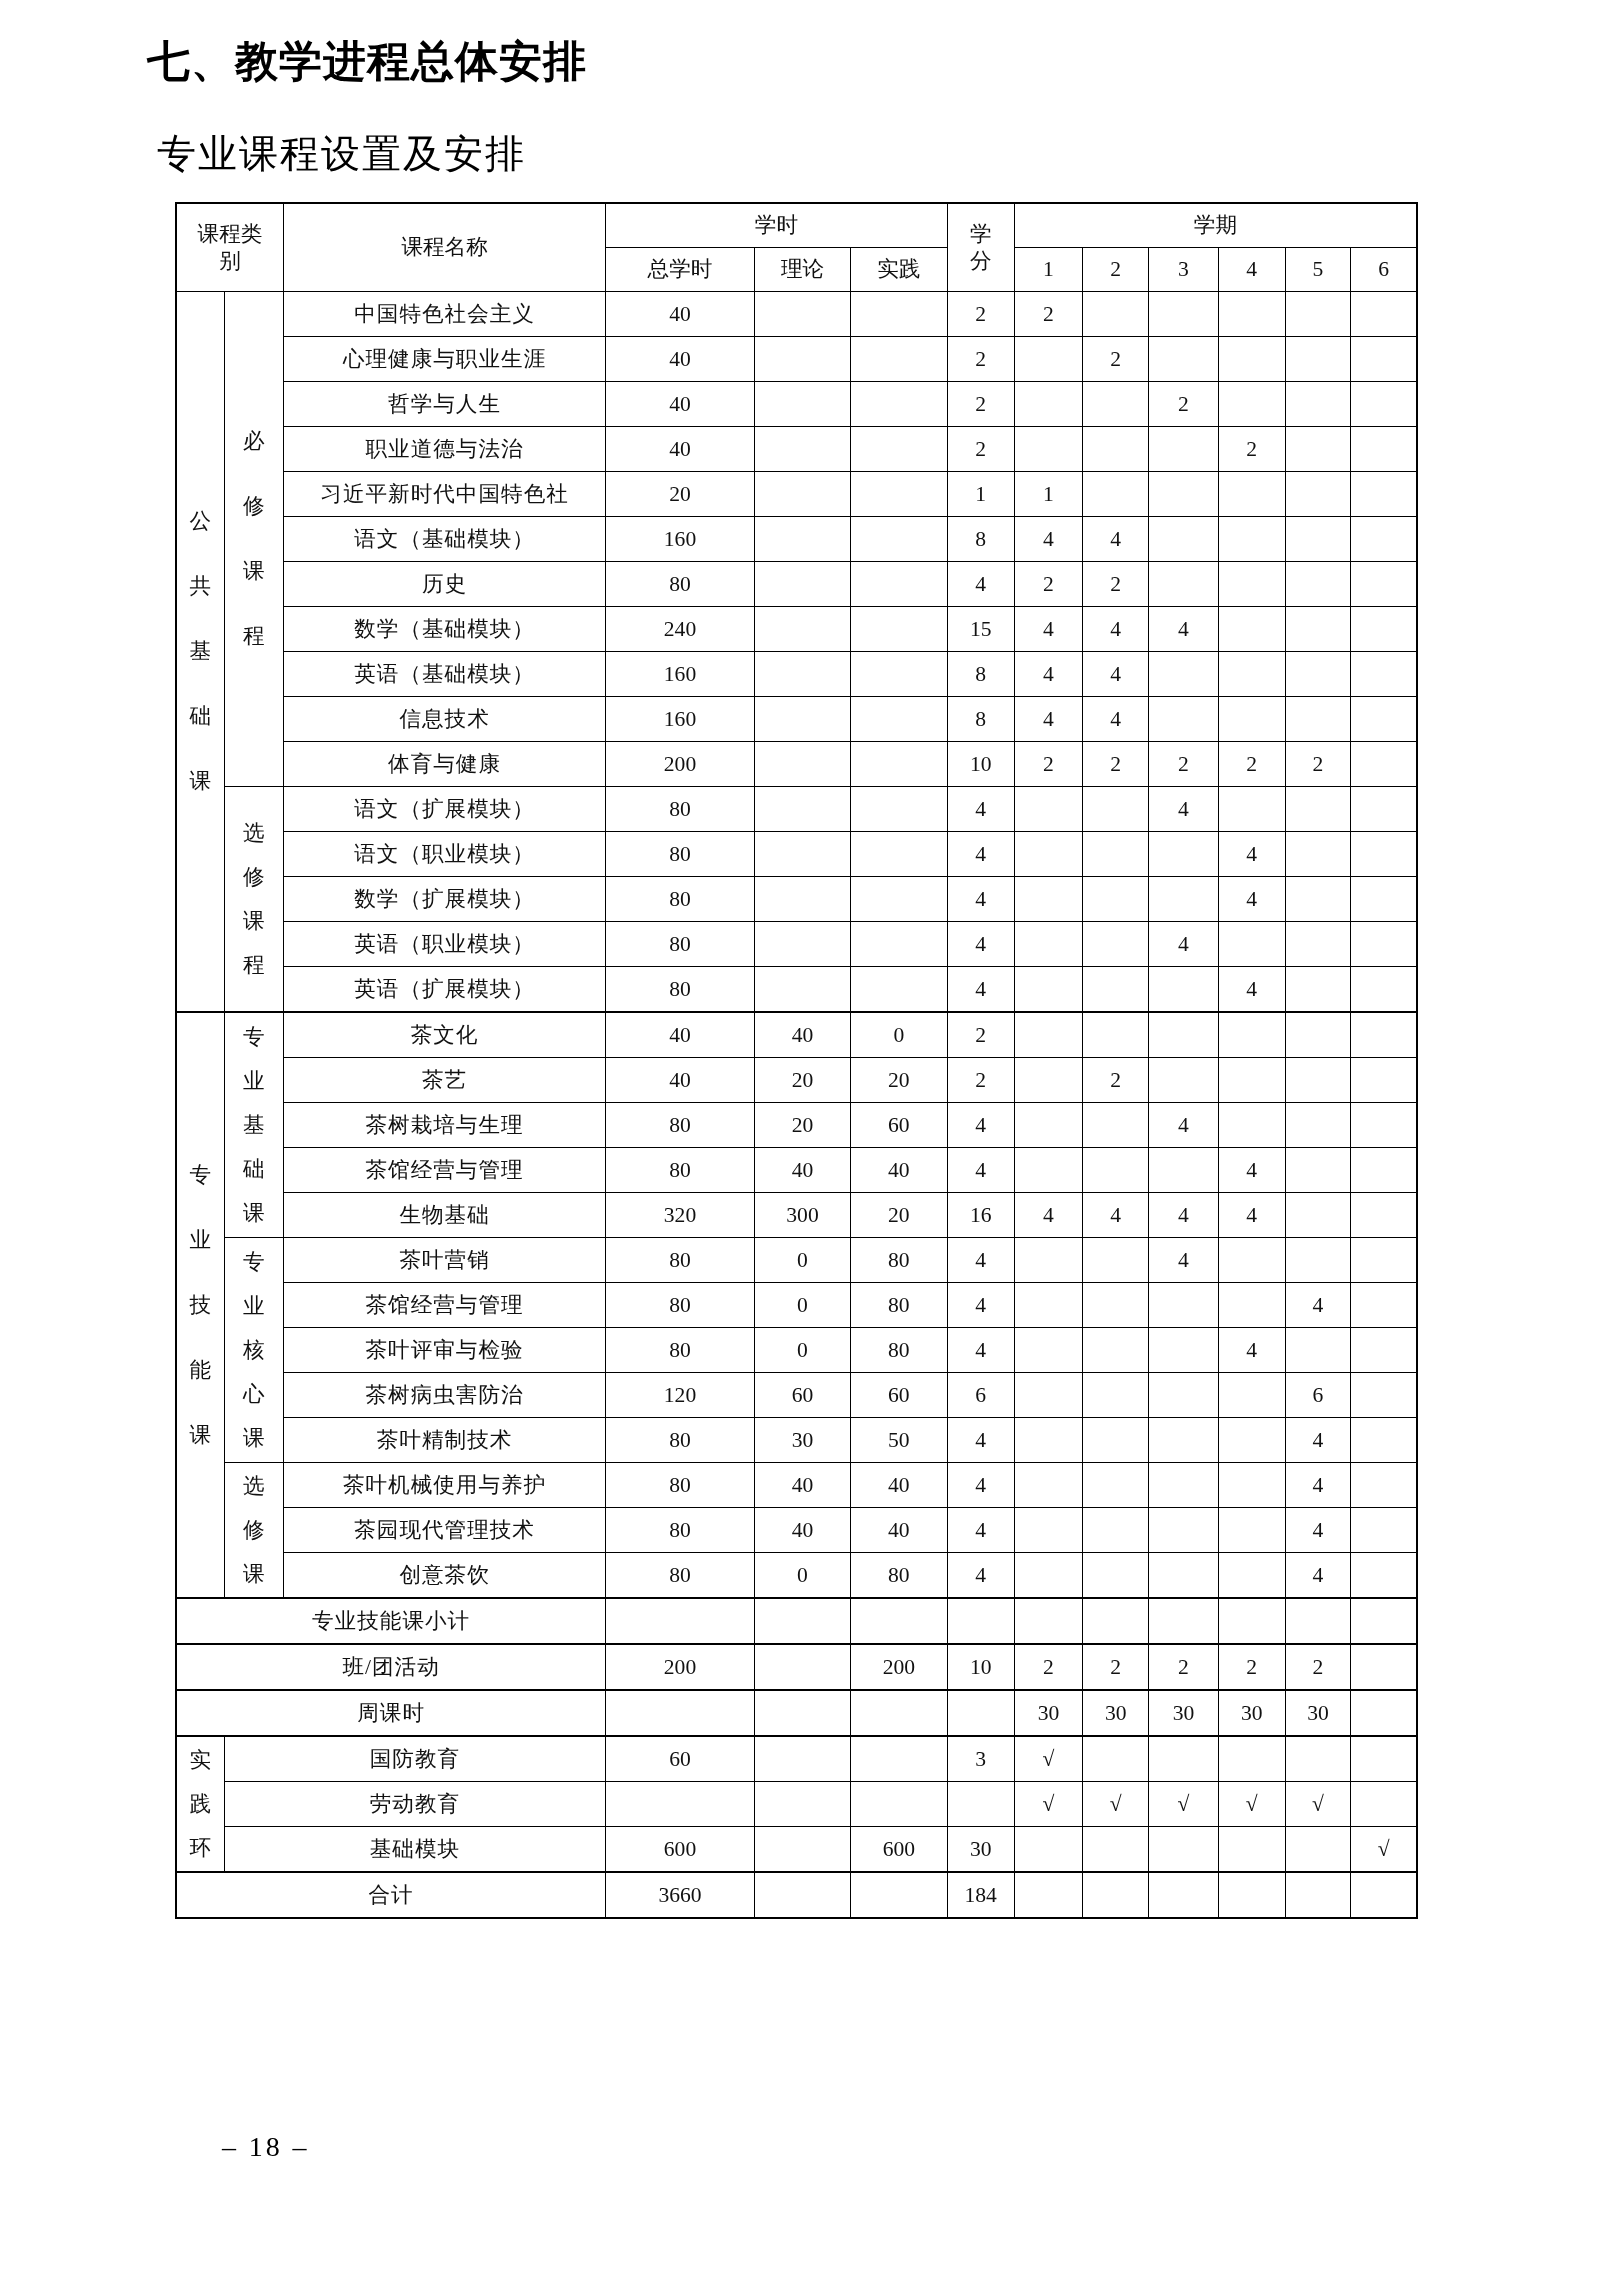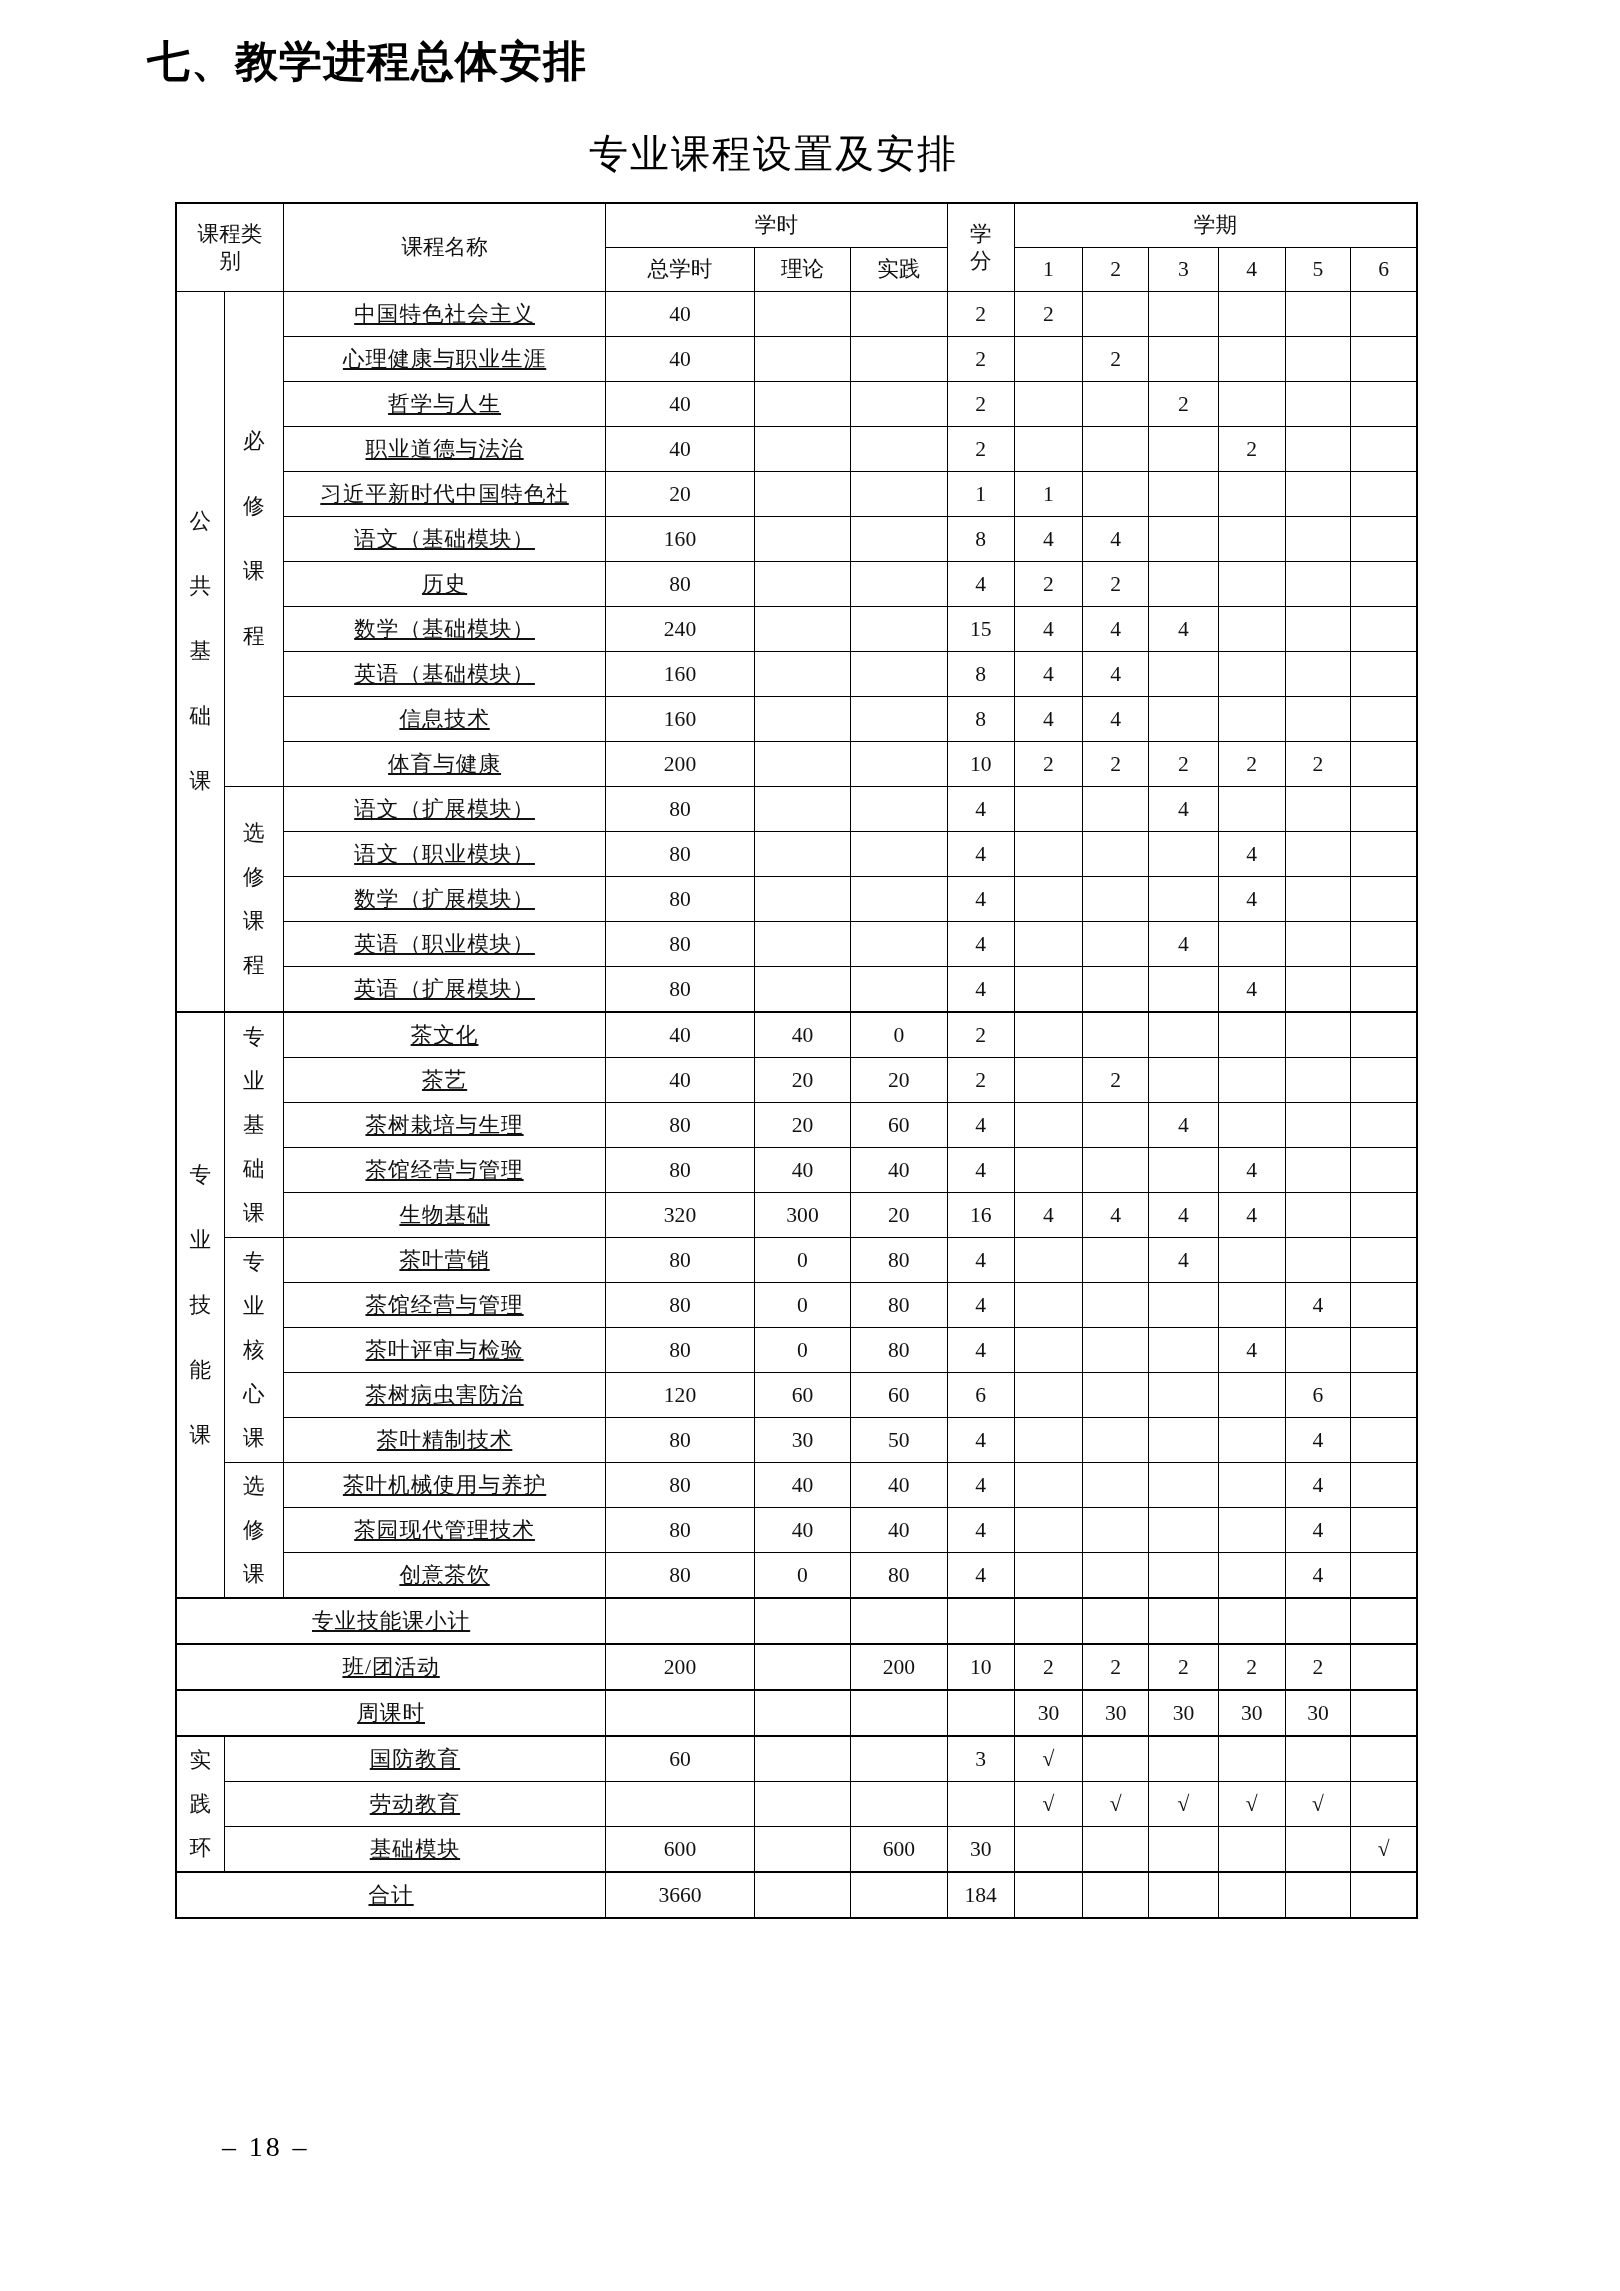--- a/index.html
+++ b/index.html
@@ -8,36 +8,36 @@
     font-family:"Liberation Serif","DejaVu Serif",serif;color:#111;
     -webkit-font-smoothing:antialiased;
   }
   .section-title{
     position:absolute;left:147px;top:33px;
     font-family:Liberation Serif, serif;
     font-weight:bold;font-size:43px;letter-spacing:1px;color:#000;
   }
   .table-title{
     position:absolute;left:157px;top:127px;width:1233px;
-    text-align:center;font-size:39px;letter-spacing:2px;color:#000;
+    text-align:left;font-size:39px;letter-spacing:2px;color:#000;
   }
   table.course-table{
     position:absolute;left:175px;top:202px;width:1243px;
     border-collapse:collapse;table-layout:fixed;
     border:2.5px solid #000;
   }
   .course-table td{
     border:1px solid #000;
     text-align:center;vertical-align:middle;
     font-size:21.6px;line-height:1.25;color:#111;
     padding:0 2px;overflow:hidden;
     height:44px;
   }
   .course-table thead td{height:43px;white-space:pre-line;}
-  .course-table td.name{letter-spacing:1px;text-decoration:underline;}
+  .course-table td.name{letter-spacing:1px;}
   .course-table td.vcell{padding:0;}
   .vtext{white-space:pre-line;line-height:44px;letter-spacing:0;}
   .vtext.spread{line-height:65px;}
   tr.thick-top td{border-top:2px solid #000;}
   .page-number{
     position:absolute;left:222px;top:2131px;
     font-size:28px;letter-spacing:2.9px;color:#000;
   }
 </style>
 </head>

